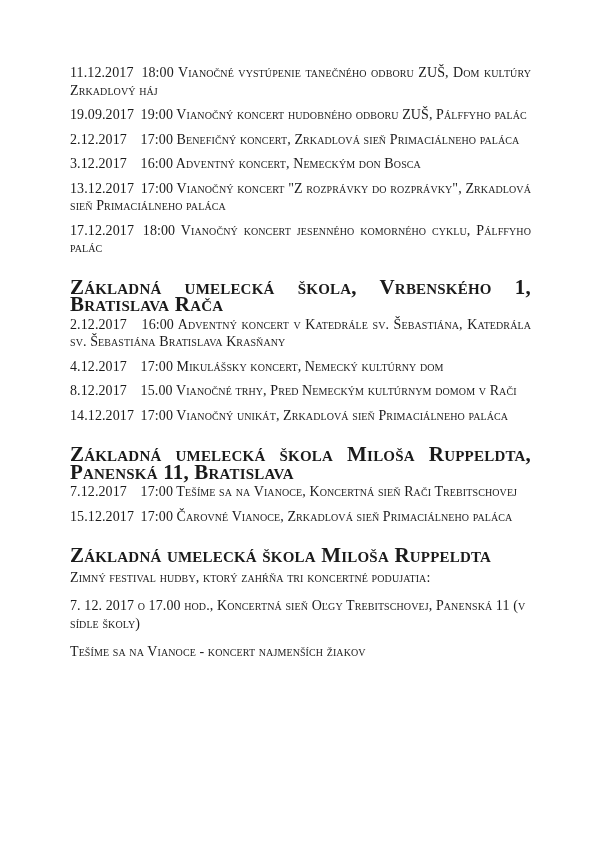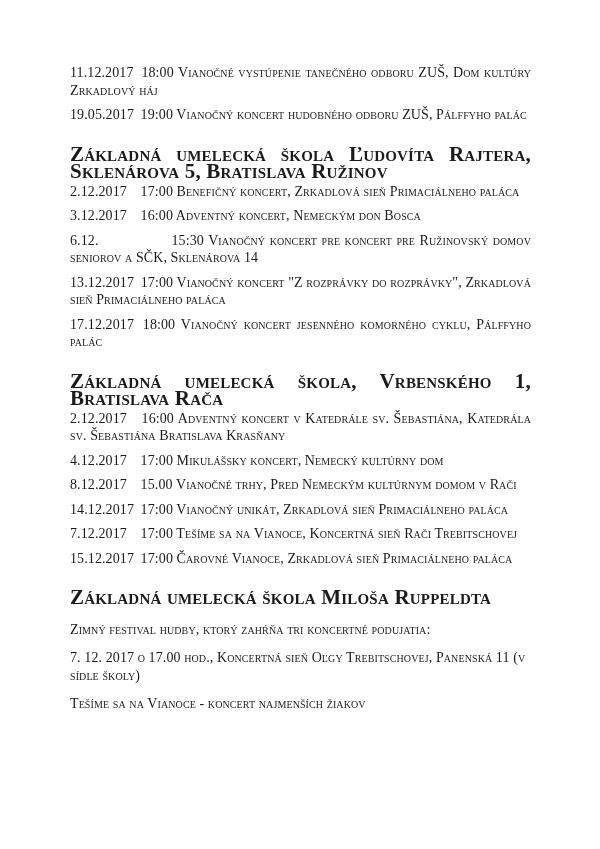--- a/index.html
+++ b/index.html
@@ -36,54 +36,53 @@
     text-align: justify;
     margin: 0 0 7px 0;
     letter-spacing: 0.1px;
   }
   .para {
     font-variant: small-caps;
     text-align: left;
     margin: 0 0 11px 0;
     letter-spacing: 0.1px;
   }
-  .para:first-of-type { margin-top: 14px; }
+  .para:first-of-type { margin-top: 4px; }
   .date {
     display: inline-block;
     min-width: 67px;
     font-variant: normal;
   }
   .date.wide { min-width: 97px; }
   .time { font-variant: normal; }
 </style>
 </head>
 <body>
 
 <div class="page">
   <div id="doc">
       <section class="doc-section">
         <p class="item"><span class="date">11.12.2017</span> <span class="time">18:00</span> <span class="desc">Vianočné vystúpenie tanečného odboru ZUŠ, Dom kultúry Zrkadlový háj</span></p>
-        <p class="item"><span class="date">19.05.2017</span> <span class="time">19:00</span> <span class="desc">Vianočný koncert hudobného odboru ZUŠ, Pálffyho palác</span></p>
+        <p class="item"><span class="date">19.09.2017</span> <span class="time">19:00</span> <span class="desc">Vianočný koncert hudobného odboru ZUŠ, Pálffyho palác</span></p>
       </section>
       <section class="doc-section">
-        <h2 class="heading">Základná umelecká škola Ľudovíta Rajtera, Sklenárova 5, Bratislava Ružinov</h2>
         <p class="item"><span class="date">2.12.2017</span> <span class="time">17:00</span> <span class="desc">Benefičný koncert, Zrkadlová sieň Primaciálneho paláca</span></p>
         <p class="item"><span class="date">3.12.2017</span> <span class="time">16:00</span> <span class="desc">Adventný koncert, Nemeckým don Bosca</span></p>
-        <p class="item"><span class="date wide">6.12.</span> <span class="time">15:30</span> <span class="desc">Vianočný koncert pre koncert pre Ružinovský domov seniorov a SČK, Sklenárova 14</span></p>
         <p class="item"><span class="date">13.12.2017</span> <span class="time">17:00</span> <span class="desc">Vianočný koncert "Z rozprávky do rozprávky", Zrkadlová sieň Primaciálneho paláca</span></p>
         <p class="item"><span class="date">17.12.2017</span> <span class="time">18:00</span> <span class="desc">Vianočný koncert jesenného komorného cyklu, Pálffyho palác</span></p>
       </section>
       <section class="doc-section">
         <h2 class="heading">Základná umelecká škola, Vrbenského 1, Bratislava Rača</h2>
         <p class="item"><span class="date">2.12.2017</span> <span class="time">16:00</span> <span class="desc">Adventný koncert v Katedrále sv. Šebastiána, Katedrála sv. Šebastiána Bratislava Krasňany</span></p>
         <p class="item"><span class="date">4.12.2017</span> <span class="time">17:00</span> <span class="desc">Mikulášsky koncert, Nemecký kultúrny dom</span></p>
         <p class="item"><span class="date">8.12.2017</span> <span class="time">15.00</span> <span class="desc">Vianočné trhy, Pred Nemeckým kultúrnym domom v Rači</span></p>
         <p class="item"><span class="date">14.12.2017</span> <span class="time">17:00</span> <span class="desc">Vianočný unikát, Zrkadlová sieň Primaciálneho paláca</span></p>
       </section>
       <section class="doc-section">
+        <h2 class="heading">Základná umelecká škola Miloša Ruppeldta, Panenská 11, Bratislava</h2>
         <p class="item"><span class="date">7.12.2017</span> <span class="time">17:00</span> <span class="desc">Tešíme sa na Vianoce, Koncertná sieň Rači Trebitschovej</span></p>
         <p class="item"><span class="date">15.12.2017</span> <span class="time">17:00</span> <span class="desc">Čarovné Vianoce, Zrkadlová sieň Primaciálneho paláca</span></p>
       </section>
       <section class="doc-section">
         <h2 class="heading">Základná umelecká škola Miloša Ruppeldta</h2>
         <p class="para">Zimný festival hudby, ktorý zahŕňa tri koncertné podujatia:</p>
         <p class="para">7. 12. 2017 o 17.00 hod., Koncertná sieň Oľgy Trebitschovej, Panenská 11 (v sídle školy)</p>
         <p class="para">Tešíme sa na Vianoce - koncert najmenších žiakov</p>
       </section>
     </div>

